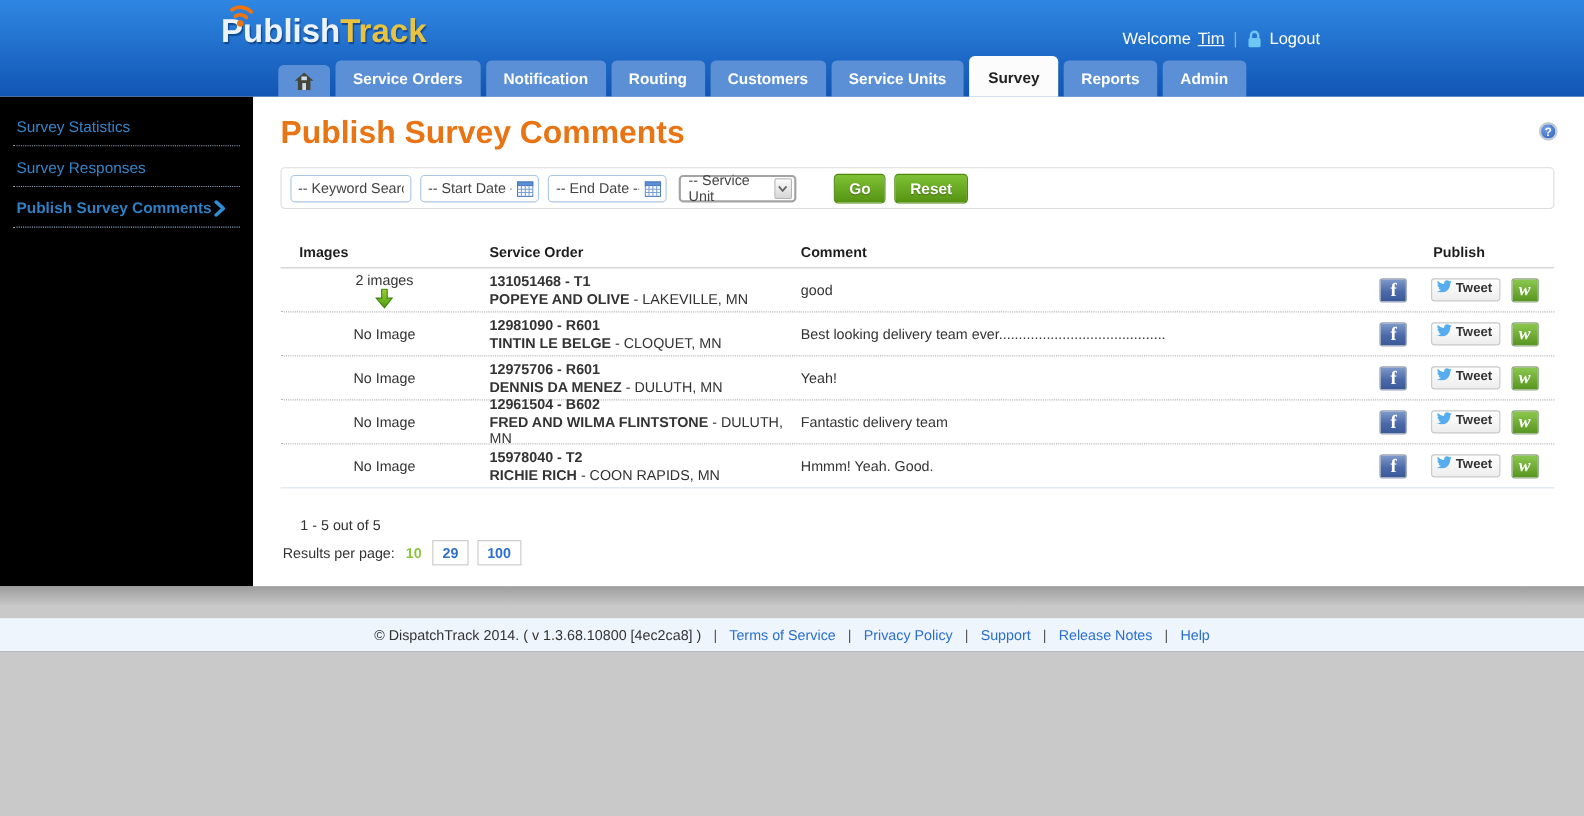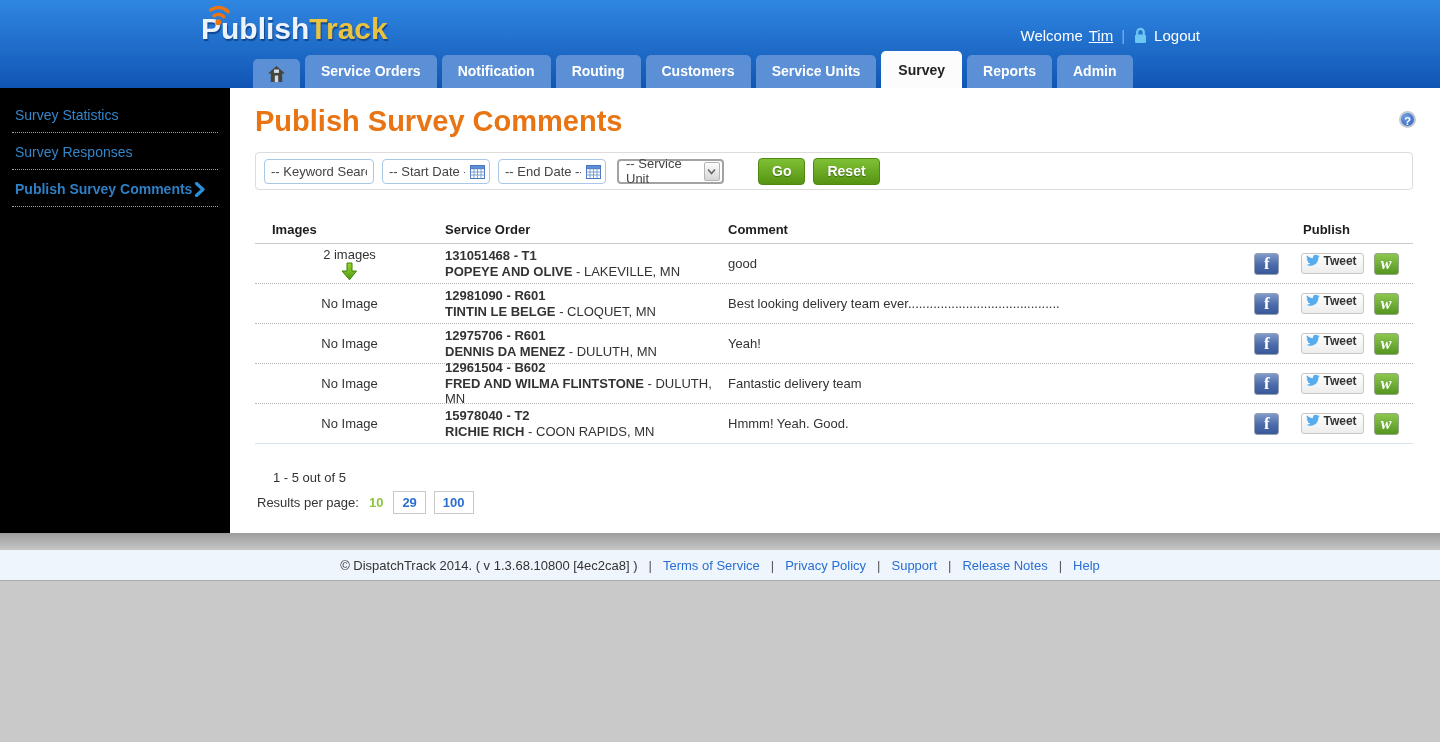--- a/index.html
+++ b/index.html
@@ -118,21 +118,21 @@
     display:flex; align-items:center; justify-content:center; cursor:pointer;
   }
   
   .summary { position:absolute; left:43px; top:382px; font-size:13px; color:#333; }
   .results { position:absolute; left:27px; top:403px; display:flex; align-items:center; gap:8px; font-size:13px; color:#333; font-weight:bold; }
   .rp-current { color:#8cc63e; font-weight:bold; padding:3px 2px; }
   .rp-option { border:1px solid #c9c9c9; color:#2a6fd0; padding:3px 8px; background:#fff; cursor:pointer; font-weight:bold; }
   
   .gray-band { position:absolute; top:533px; left:0; width:1440px; height:17px; background:linear-gradient(#9d9d9d,#c6c6c6); }
   .footer-bar {
-    position:absolute; top:550px; left:0; width:1440px; height:31px; background:#eff5fd;
+    position:absolute; top:562px; left:0; width:1440px; height:31px; background:#eff5fd;
     border-bottom:1px solid #aaa; display:flex; align-items:center; justify-content:center;
     gap:11px; font-size:13px; color:#333;
   }
   .footer-bar a { color:#2a6fd0; text-decoration:none; cursor:pointer; }
   .f-sep { color:#555; }
 </style>
 </head>
 <body>
 
 <div class="topbar">

